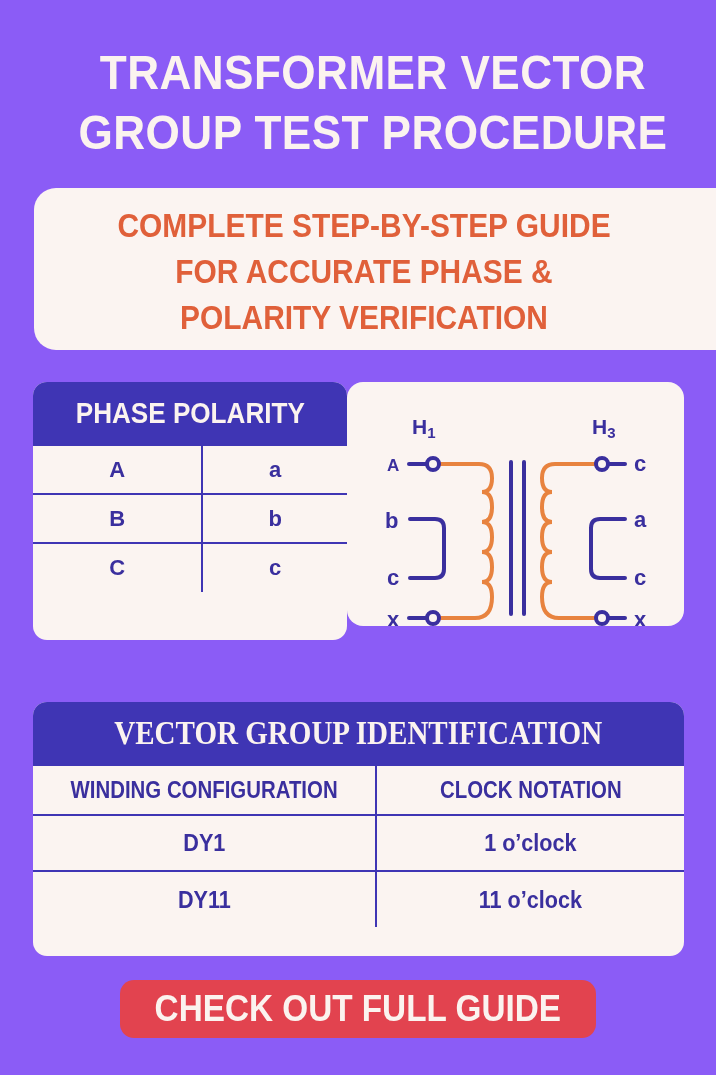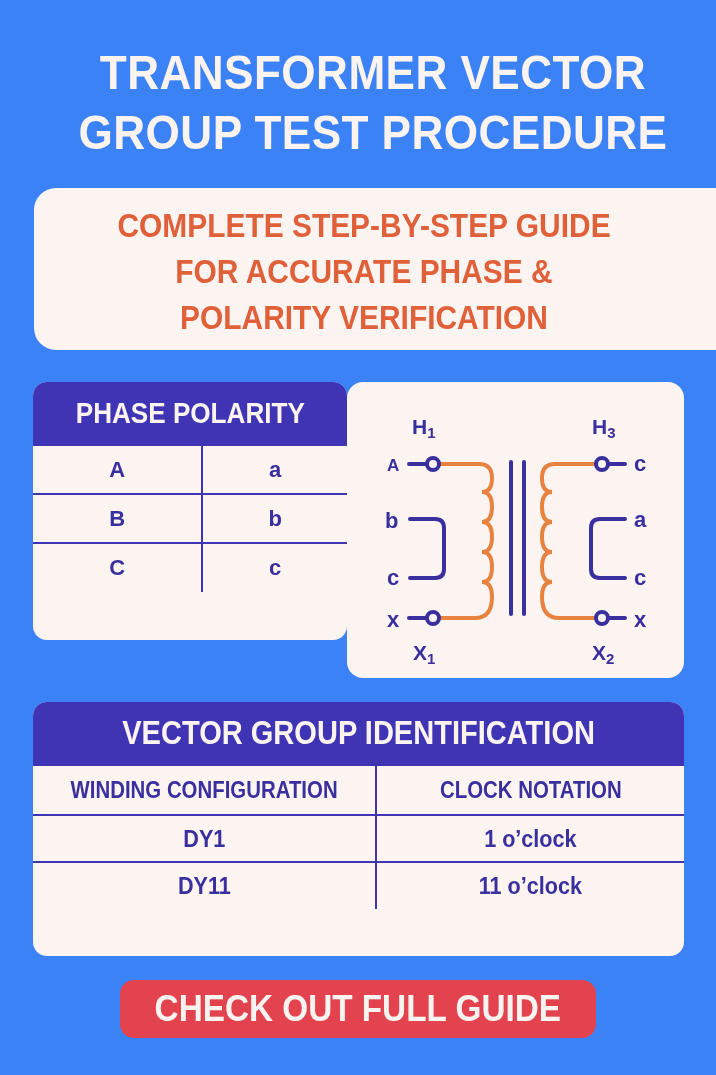--- a/index.html
+++ b/index.html
@@ -1,21 +1,21 @@
 <!DOCTYPE html>
 <html><head>
   <meta charset="utf-8">
   <style>
     * { box-sizing: border-box; margin: 0; padding: 0; }
     html, body {
       width: 716px; height: 1075px; overflow: hidden;
       background: #6456d6;
       font-family: "Liberation Sans", "DejaVu Sans", sans-serif;
     }
-    .page { position: relative; width: 716px; height: 1075px; background: #3b82f6; }
+    .page { position: relative; width: 716px; height: 1075px; background: #8b5cf6; }
 
     .title {
       position: absolute; left: 30px; top: 42px; width: 686px;
       text-align: center; color: #fbf3ef;
       font-weight: 700; font-size: 49px; line-height: 60px;
       letter-spacing: 0.5px;
       transform: scaleX(0.9); transform-origin: center;
     }
 
     .subtitle-card {
@@ -44,30 +44,30 @@
 
     
     .pp { left: 33px; top: 382px; width: 314px; height: 258px; }
     .pp .panel-head { height: 62px; line-height: 62px; font-size: 29px; }
     .pp .panel-head span { display: inline-block; transform: scaleX(0.9); }
     .pp th { height: 48px; font-size: 23px; }
     .pp td { height: 49px; font-size: 22px; }
     .pp th span { display: inline-block; transform: scaleX(0.9); }
 
     
-    .dg { left: 347px; top: 382px; width: 337px; height: 296px; border-radius: 16px; padding-left: 39px; }
+    .dg { left: 347px; top: 382px; width: 337px; height: 244px; border-radius: 16px; padding-left: 39px; }
     .dg svg { position: absolute; left: 0; top: 0; }
 
     
     .vg { left: 33px; top: 702px; width: 651px; height: 254px; }
-    .vg .panel-head { height: 62px; line-height: 62px; font-size: 33px; }
+    .vg .panel-head { height: 62px; line-height: 62px; font-size: 33px; font-family: Liberation Serif, serif; }
     .vg .panel-head span { display: inline-block; transform: scaleX(0.88); }
     .vg th { height: 50px; font-size: 24px; }
     .vg th span { display: inline-block; transform: scaleX(0.85); }
-    .vg td { height: 47px; font-size: 24px; }
+    .vg td { height: 56px; font-size: 24px; }
     .vg td span { display: inline-block; transform: scaleX(0.9); }
     .vg th:first-child, .vg td:first-child { width: 343px; }
 
     .cta {
       position: absolute; left: 120px; top: 980px; width: 476px; height: 58px;
       background: #e2434f; border-radius: 14px; border: none;
       color: #fbf3ef; font-weight: 700; font-size: 37px;
       display: flex; align-items: center; justify-content: center;
       font-family: "Liberation Sans", sans-serif; cursor: pointer;
     }

